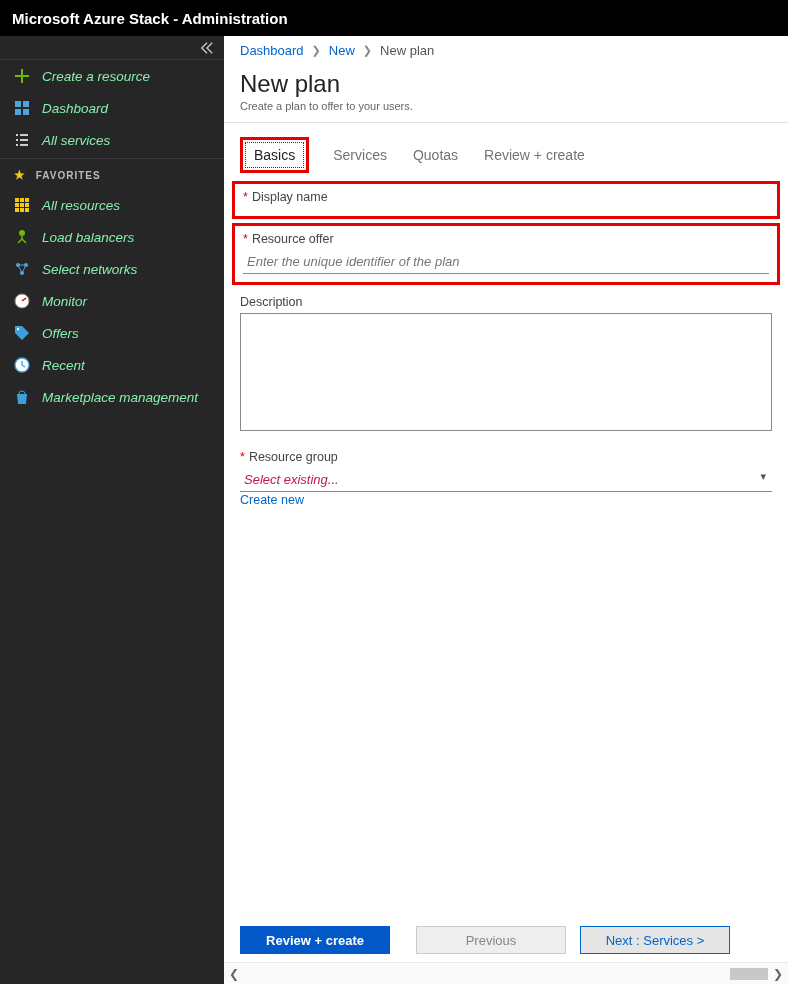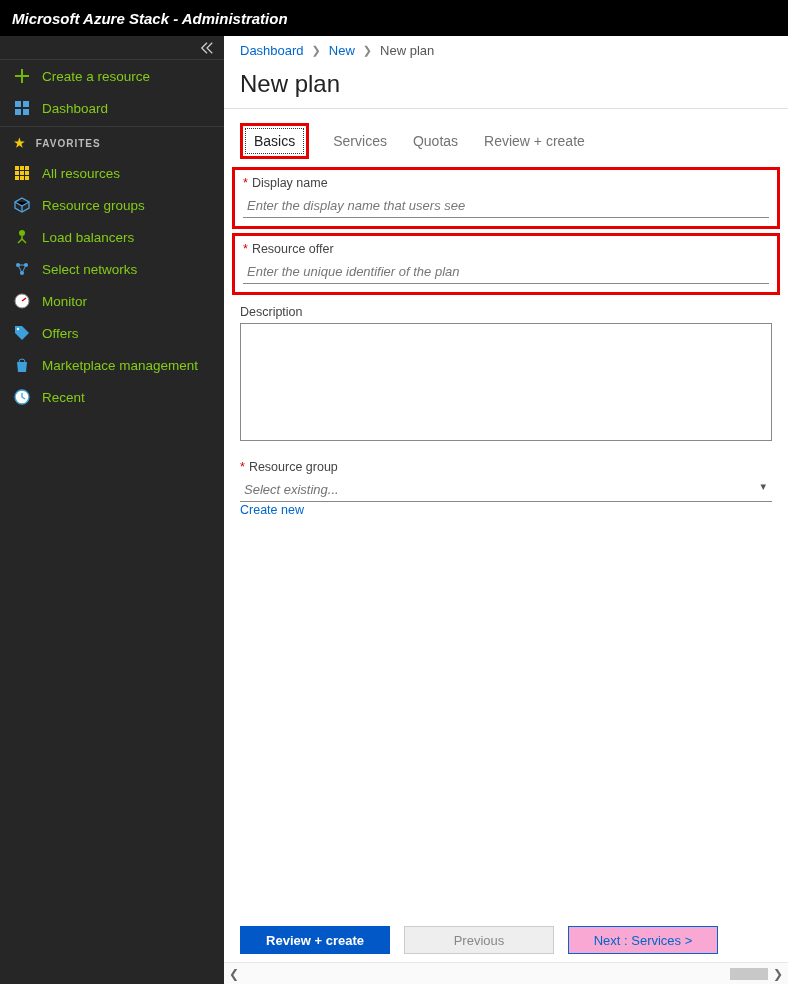--- a/index.html
+++ b/index.html
@@ -1,29 +1,29 @@
 <!DOCTYPE html>
 <html><head>
 <meta charset="utf-8">
 <style>
   * { box-sizing: border-box; margin: 0; padding: 0; }
   html, body { width: 788px; height: 984px; font-family: "Segoe UI", Arial, sans-serif; font-size: 13px; background: #fff; overflow: hidden; }
 
   .topbar { height: 36px; background: #000; color: #fff; display: flex; align-items: center; padding: 0 12px; font-size: 15px; }
-  .topbar span { font-weight: 600; font-style: italic; }
+  .topbar span { font-weight: 600; }
 
   .main { display: flex; height: calc(984px - 36px); }
 
   .sidebar { width: 224px; background: #262626; color: #e0e0e0; display: flex; flex-direction: column; }
   .collapse-row { height: 24px; display: flex; justify-content: flex-end; align-items: center; padding-right: 10px; border-bottom: 1px solid #3a3a3a; }
   .collapse-row svg { color: #ccc; }
 
   .side-item { display: flex; align-items: center; height: 32px; padding: 0 14px; gap: 12px; cursor: pointer; }
   .side-item .icon { width: 16px; height: 16px; display: inline-flex; align-items: center; justify-content: center; flex-shrink: 0; }
-  .side-item .label { font-size: 13.5px; color: #84cc16; }
+  .side-item .label { font-size: 13.5px; color: #86efac; font-style: italic; }
   .side-sep { height: 1px; background: #3a3a3a; margin: 2px 0; }
   .fav-header { display: flex; align-items: center; gap: 10px; height: 28px; padding: 0 14px; font-size: 10px; letter-spacing: 1px; font-weight: 700; color: #bbb; }
   .fav-header .star { color: #f2c811; font-size: 12px; }
 
   .content-col { flex: 1; display: flex; flex-direction: column; position: relative; }
 
   .breadcrumb { height: 30px; display: flex; align-items: center; gap: 8px; padding: 0 16px; font-size: 13px; color: #555; border-bottom: 1px solid transparent; }
   .breadcrumb .bc-link { color: #0066cc; cursor: pointer; }
   .breadcrumb .sep { color: #888; font-size: 11px; }
 
@@ -48,23 +48,23 @@
   }
   .text-input::placeholder, .select-input.placeholder { color: #777; font-style: italic; }
   .textarea-input { border: 1px solid #888; border-top: 1px solid #888; height: 118px; resize: none; padding: 6px; }
 
   .select-wrap { position: relative; }
   .select-caret { position: absolute; right: 6px; top: 2px; color: #555; font-size: 11px; }
 
   .link-small { color: #0066cc; font-size: 12.5px; display: inline-block; cursor: pointer; }
 
   .footer-bar { position: absolute; bottom: 30px; left: 16px; right: 16px; display: flex; gap: 14px; align-items: center; }
-  .btn { height: 28px; min-width: 150px; display: inline-flex; align-items: center; justify-content: center; font-size: 13px; border: 1px solid #ccc; cursor: pointer; background: #f9a8d4; }
+  .btn { height: 28px; min-width: 150px; display: inline-flex; align-items: center; justify-content: center; font-size: 13px; border: 1px solid #ccc; cursor: pointer; background: #e5e5e5; }
   .btn.primary { background: #0358c7; color: #fff; border-color: #0358c7; font-weight: 600; }
-  .btn.disabled { background: #eee; color: #888; cursor: default; }
+  .btn.disabled { background: #eee; color: #888; cursor: default; margin-left: 12px; }
   .btn.outline { border: 1px solid #0066cc; color: #0066cc; display: inline-flex; gap: 6px; }
 
   .hscroll { position: absolute; bottom: 0; left: 0; right: 0; height: 22px; background: #fafafa; border-top: 1px solid #e8e8e8; display: flex; align-items: center; }
   .hscroll .arrow { width: 20px; text-align: center; color: #666; font-size: 12px; }
   .hscroll .track { flex: 1; height: 16px; position: relative; }
   .hscroll .thumb { position: absolute; right: 0; top: 2px; width: 38px; height: 12px; background: #c8c8c8; }
 </style>
 </head>
 <body>
 
@@ -91,20 +91,28 @@
     <div class="side-item">
       <span class="icon">
           <svg width="16" height="16">
             <rect x="1" y="1" width="6" height="6" fill="#4fa3e0"></rect>
             <rect x="9" y="1" width="6" height="6" fill="#4fa3e0"></rect>
             <rect x="1" y="9" width="6" height="6" fill="#4fa3e0"></rect>
             <rect x="9" y="9" width="6" height="6" fill="#4fa3e0"></rect>
           </svg>
         </span>
       <span class="label">Dashboard</span>
+    </div>
+    <div class="side-item">
+      <span class="icon">
+          <svg width="16" height="16">
+            <path d="M2 3h2M6 3h8M2 8h2M6 8h8M2 13h2M6 13h8" stroke="#ccc" stroke-width="2"></path>
+          </svg>
+        </span>
+      <span class="label">All services</span>
     </div>
     <div class="side-sep"></div>
     <div class="fav-header">
       <span class="star">★</span>
       <span>FAVORITES</span>
     </div>
 
     <div class="side-item">
       <span class="icon">
           <svg width="16" height="16">
@@ -117,29 +125,20 @@
             <rect x="1" y="11" width="4" height="4" fill="#f2c811"></rect>
             <rect x="6" y="11" width="4" height="4" fill="#f2c811"></rect>
             <rect x="11" y="11" width="4" height="4" fill="#f2c811"></rect>
           </svg>
         </span>
       <span class="label">All resources</span>
     </div>
     <div class="side-item">
       <span class="icon">
           <svg width="16" height="16">
-            <path d="M8 1 15 5v6l-7 4-7-4V5z" fill="none" stroke="#4fa3e0" stroke-width="1.3"></path>
-            <path d="M1 5l7 4 7-4M8 9v6" stroke="#4fa3e0" stroke-width="1.3"></path>
-          </svg>
-        </span>
-      <span class="label">Resource groups</span>
-    </div>
-    <div class="side-item">
-      <span class="icon">
-          <svg width="16" height="16">
             <circle cx="8" cy="4" r="3" fill="#6fb900"></circle>
             <path d="M8 7v3M4 14l4-4 4 4" stroke="#6fb900" stroke-width="1.5" fill="none"></path>
           </svg>
         </span>
       <span class="label">Load balancers</span>
     </div>
     <div class="side-item">
       <span class="icon">
           <svg width="16" height="16">
             <circle cx="4" cy="4" r="2" fill="#4fa3e0"></circle>
@@ -164,67 +163,67 @@
           <svg width="16" height="16">
             <path d="M1 1h7l7 7-7 7-7-7z" fill="#3ea0da"></path>
             <circle cx="4" cy="4" r="1.2" fill="#fff"></circle>
           </svg>
         </span>
       <span class="label">Offers</span>
     </div>
     <div class="side-item">
       <span class="icon">
           <svg width="16" height="16">
+            <circle cx="8" cy="8" r="7" fill="#fff" stroke="#3ea0da" stroke-width="1.3"></circle>
+            <path d="M8 4v4l3 2" stroke="#3ea0da" stroke-width="1.3" fill="none"></path>
+          </svg>
+        </span>
+      <span class="label">Recent</span>
+    </div>
+    <div class="side-item">
+      <span class="icon">
+          <svg width="16" height="16">
             <path d="M3 5h10l-1 10H4z" fill="#3ea0da"></path>
             <path d="M5 5a3 3 0 0 1 6 0" stroke="#3ea0da" fill="none"></path>
           </svg>
         </span>
       <span class="label">Marketplace management</span>
-    </div>
-    <div class="side-item">
-      <span class="icon">
-          <svg width="16" height="16">
-            <circle cx="8" cy="8" r="7" fill="#fff" stroke="#3ea0da" stroke-width="1.3"></circle>
-            <path d="M8 4v4l3 2" stroke="#3ea0da" stroke-width="1.3" fill="none"></path>
-          </svg>
-        </span>
-      <span class="label">Recent</span>
     </div>
   </div>
 
   <div class="content-col">
     <div class="breadcrumb">
       <span class="bc-link">Dashboard</span>
       <span class="sep">❯</span>
       <span class="bc-link">New</span>
       <span class="sep">❯</span>
       <span>New plan</span>
     </div>
 
     <div class="page-head">
       <div class="page-title">New plan</div>
+      <div class="page-sub">Create a plan to offer to your users.</div>
     </div>
 
     <div class="form-body">
 
       <div class="tabs">
         <span class="tab-box">
           <span class="tab active">Basics</span>
         </span>
         <span class="tab">Services</span>
         <span class="tab">Quotas</span>
         <span class="tab">Review + create</span>
       </div>
 
       <div class="red-outline">
         <div class="field-label">
           <span class="req">*</span>
           <span>Display name</span>
         </div>
-        <input class="text-input" type="text" placeholder="Enter the display name that users see" style="">
       </div>
 
       <div class="red-outline">
         <div class="field-label">
           <span class="req">*</span>
           <span>Resource offer</span>
         </div>
         <input class="text-input" type="text" placeholder="Enter the unique identifier of the plan" style="">
       </div>
 
@@ -232,21 +231,21 @@
         <div class="field-label">Description</div>
         <textarea class="textarea-input" style=""></textarea>
       </div>
 
       <div class="field-block">
         <div class="field-label">
           <span class="req">*</span>
           <span>Resource group</span>
         </div>
         <div class="select-wrap">
-          <div class="text-input placeholder" style="font-style:italic;color:#737373;">Select existing...</div>
+          <div class="text-input placeholder" style="font-style:italic;color:#be185d;">Select existing...</div>
           <span class="select-caret">▾</span>
         </div>
         <span class="link-small">Create new</span>
       </div>
 
       <div class="footer-bar">
         <div class="btn primary">Review + create</div>
         <div class="btn disabled">Previous</div>
         <div class="btn outline">Next : Services &gt;</div>
       </div>

